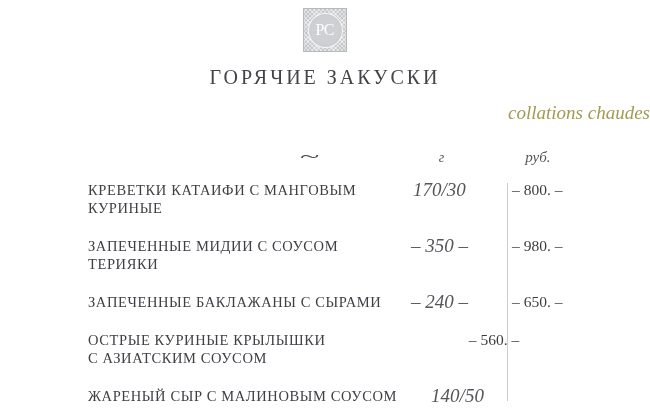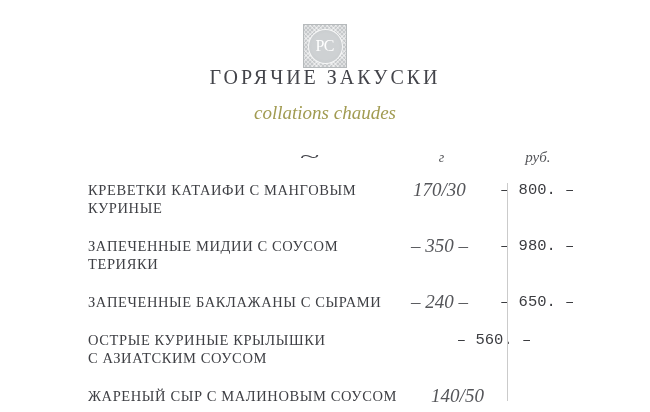--- a/index.html
+++ b/index.html
@@ -6,21 +6,21 @@
   body {
     width: 650px; height: 412px;
     background: #ffffff;
     font-family: "Liberation Serif", serif;
     overflow: hidden;
   }
   .page { position: relative; width: 650px; height: 412px; background: #fff; }
 
   
   .logo {
-    position: absolute; top: 24px; left: 50%; transform: translateX(-50%);
+    position: absolute; top: 8px; left: 50%; transform: translateX(-50%);
     width: 44px; height: 44px;
     background-color: #c6c9cb;
     background-image:
       repeating-linear-gradient(45deg, rgba(255,255,255,.45) 0 1px, transparent 1px 3px),
       repeating-linear-gradient(-45deg, rgba(255,255,255,.45) 0 1px, transparent 1px 3px);
     border: 1px solid #b6babc;
     box-sizing: border-box;
     display: flex; align-items: center; justify-content: center;
   }
   .logo-circle {
@@ -36,21 +36,21 @@
 
   
   .title {
     position: absolute; top: 66px; left: 0; width: 650px;
     text-align: center;
     font-size: 20px; letter-spacing: 3px;
     color: #43444a;
   }
   .subtitle {
     position: absolute; top: 102px; left: 0; width: 650px;
-    text-align: center;
+    text-align: right;
     font-size: 19px; font-style: italic;
     color: #a19b51;
   }
 
   
   .menu-table { position: absolute; left: 88px; top: 146px; width: 492px; }
   .thead { display: flex; align-items: flex-end; height: 20px; margin-bottom: 15px; }
   .th-name {
     width: 337px; box-sizing: border-box; padding-left: 120px;
     text-align: center; color: #43444a;
@@ -82,21 +82,20 @@
   }
   .cell-weight {
     width: 65px; text-align: center;
     font-style: italic; font-size: 19px; line-height: 18px;
     color: #55565a;
   }
   .cell-price {
     width: 90px; margin-left: 24px; text-align: center;
     font-size: 15.5px; line-height: 18px;
     color: #3b3c40;
-    font-family: Liberation Mono, monospace;
   }
 </style>
 </head>
 <body>
 
 <div class="page">
 
   <div class="logo">
     <div class="logo-circle">
       <span class="logo-mono">РС</span>

